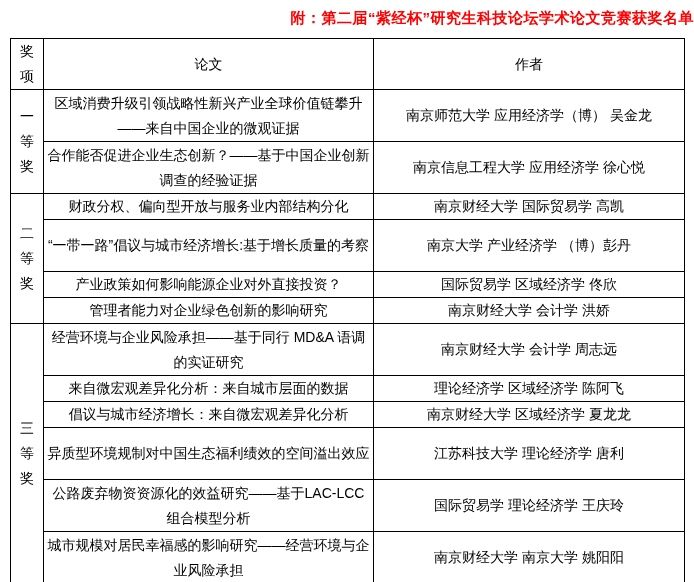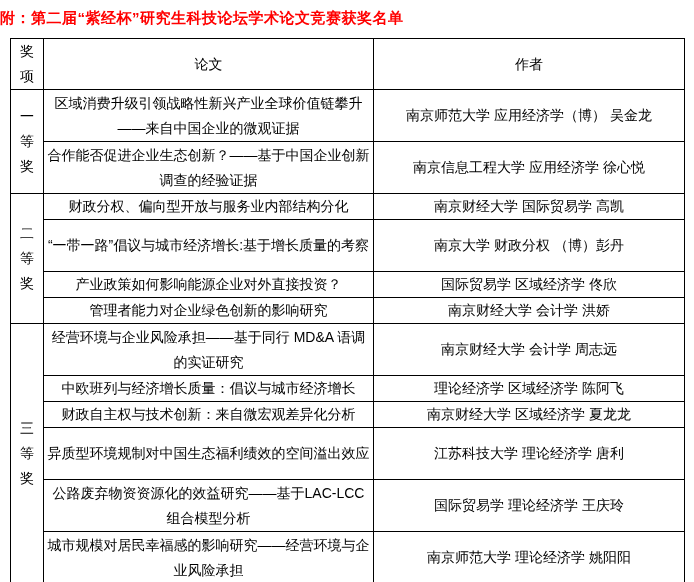--- a/index.html
+++ b/index.html
@@ -6,21 +6,21 @@
     margin: 0;
     padding: 0;
     background: #ffffff;
     width: 694px;
     font-family: "Liberation Sans", "DejaVu Sans", sans-serif;
   }
   .doc-title {
     color: #ff0000;
     font-size: 15px;
     font-weight: bold;
-    text-align: left;
+    text-align: right;
     margin: 9px 0 10px 0;
     letter-spacing: 0.5px;
   }
   table.award-table {
     border-collapse: collapse;
     table-layout: fixed;
     margin-left: 10px;
     width: 674px;
   }
   .award-table th,
@@ -75,50 +75,50 @@
     <td>南京信息工程大学 应用经济学 徐心悦</td>
   </tr>
 
   <tr class="h1">
     <td class="award-cell" rowspan="4">二等奖</td>
     <td>财政分权、偏向型开放与服务业内部结构分化</td>
     <td>南京财经大学 国际贸易学 高凯</td>
   </tr>
   <tr class="h2">
     <td>“一带一路”倡议与城市经济增长:基于增长质量的考察</td>
-    <td>南京大学 财政分权 （博）彭丹</td>
+    <td>南京大学 产业经济学 （博）彭丹</td>
   </tr>
   <tr class="h1">
     <td>产业政策如何影响能源企业对外直接投资？</td>
     <td>国际贸易学 区域经济学 佟欣</td>
   </tr>
   <tr class="h1">
     <td>管理者能力对企业绿色创新的影响研究</td>
     <td>南京财经大学 会计学 洪娇</td>
   </tr>
 
   <tr class="h2">
     <td class="award-cell" rowspan="6">三等奖</td>
     <td>经营环境与企业风险承担——基于同行 MD&amp;A 语调的实证研究</td>
     <td>南京财经大学 会计学 周志远</td>
   </tr>
   <tr class="h1">
-    <td>中欧班列与经济增长质量：倡议与城市经济增长</td>
+    <td>来自微宏观差异化分析：来自城市层面的数据</td>
     <td>理论经济学 区域经济学 陈阿飞</td>
   </tr>
   <tr class="h1">
-    <td>财政自主权与技术创新：来自微宏观差异化分析</td>
+    <td>倡议与城市经济增长：来自微宏观差异化分析</td>
     <td>南京财经大学 区域经济学 夏龙龙</td>
   </tr>
   <tr class="h2">
     <td>异质型环境规制对中国生态福利绩效的空间溢出效应</td>
     <td>江苏科技大学 理论经济学 唐利</td>
   </tr>
   <tr class="h2">
     <td>公路废弃物资资源化的效益研究——基于LAC-LCC组合模型分析</td>
     <td>国际贸易学 理论经济学 王庆玲</td>
   </tr>
   <tr class="h2">
     <td>城市规模对居民幸福感的影响研究——经营环境与企业风险承担</td>
-    <td>南京师范大学 理论经济学 姚阳阳</td>
+    <td>南京财经大学 南京大学 姚阳阳</td>
   </tr>
 </tbody>
   </table>
 
 </body></html>

